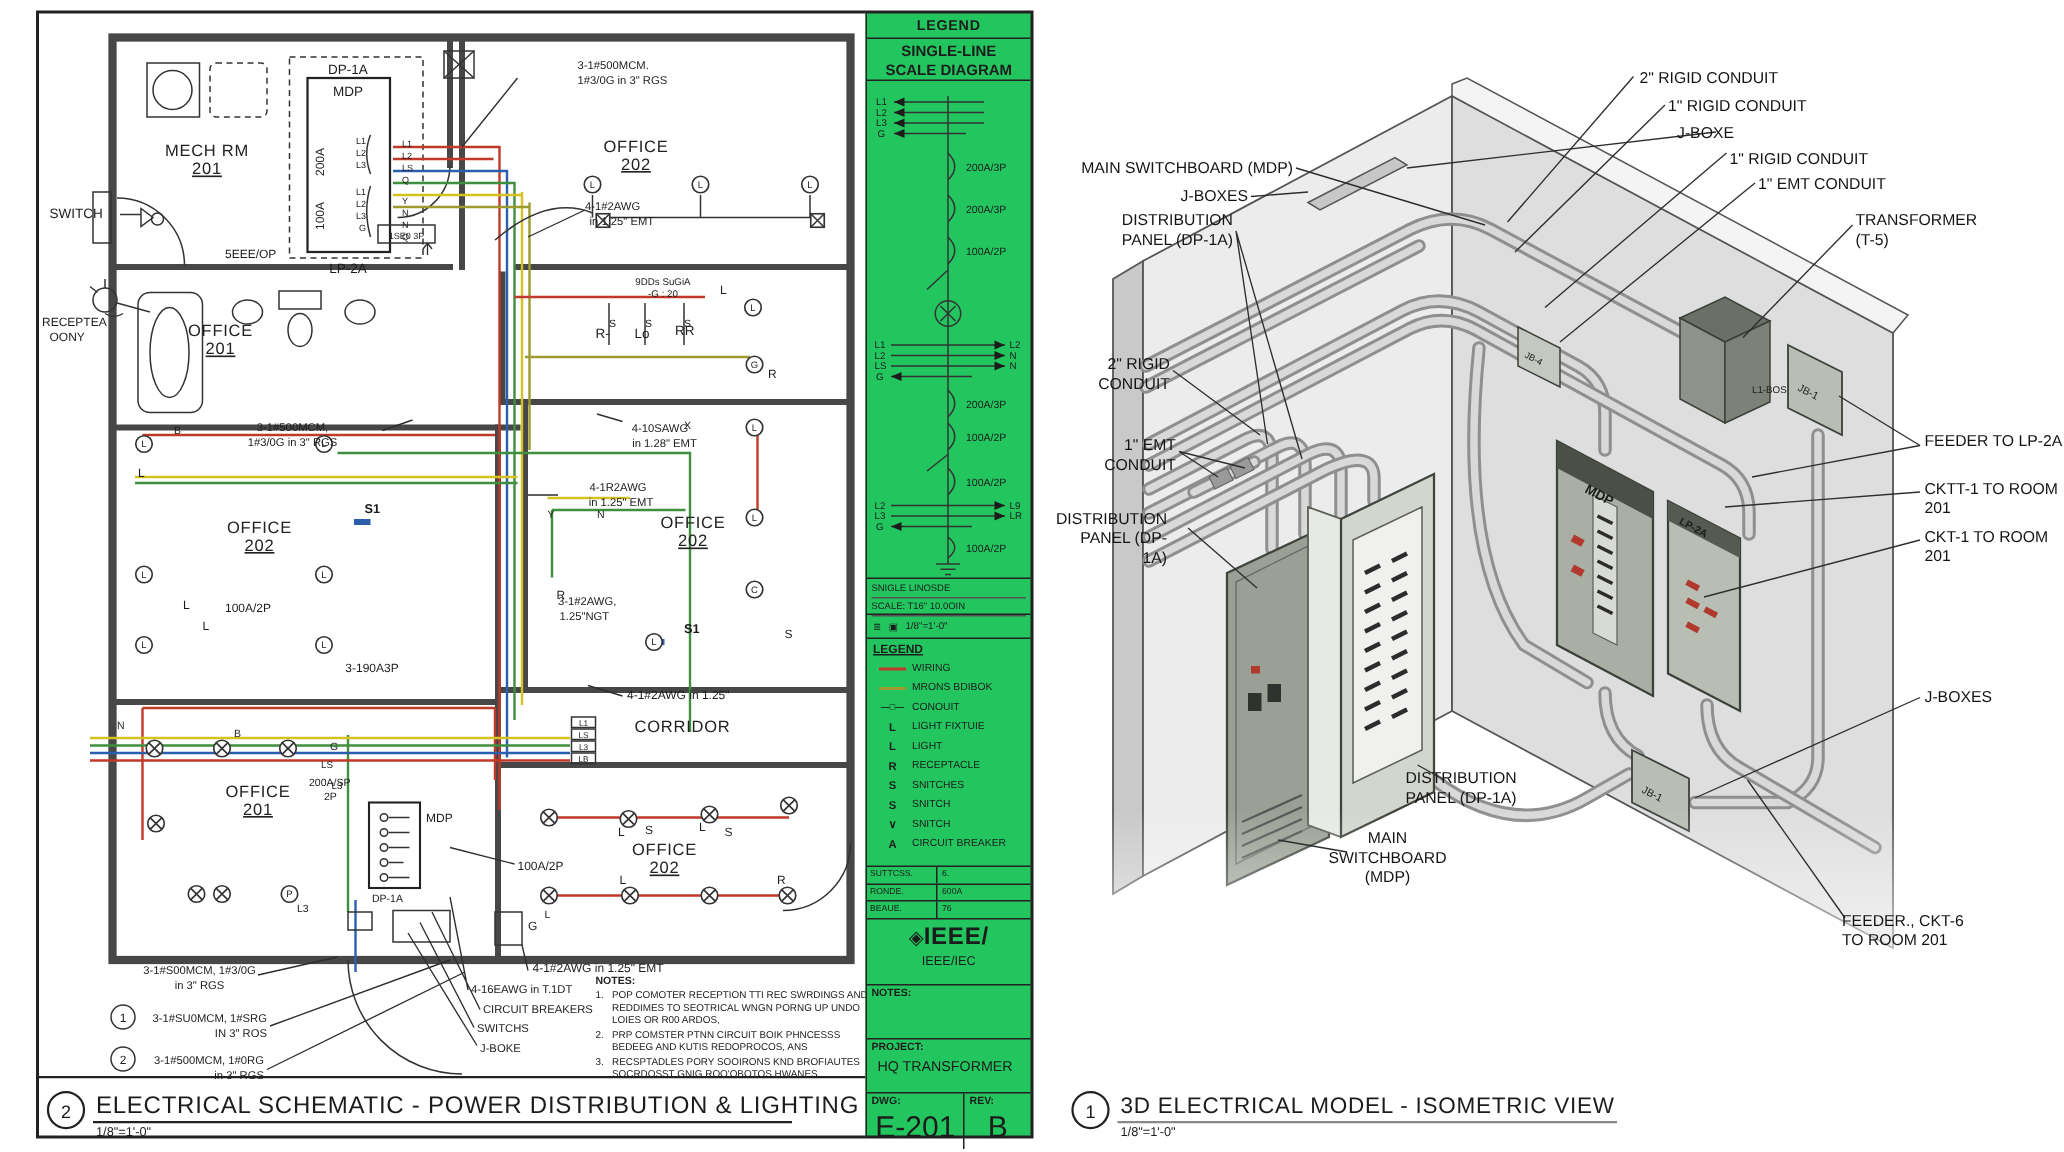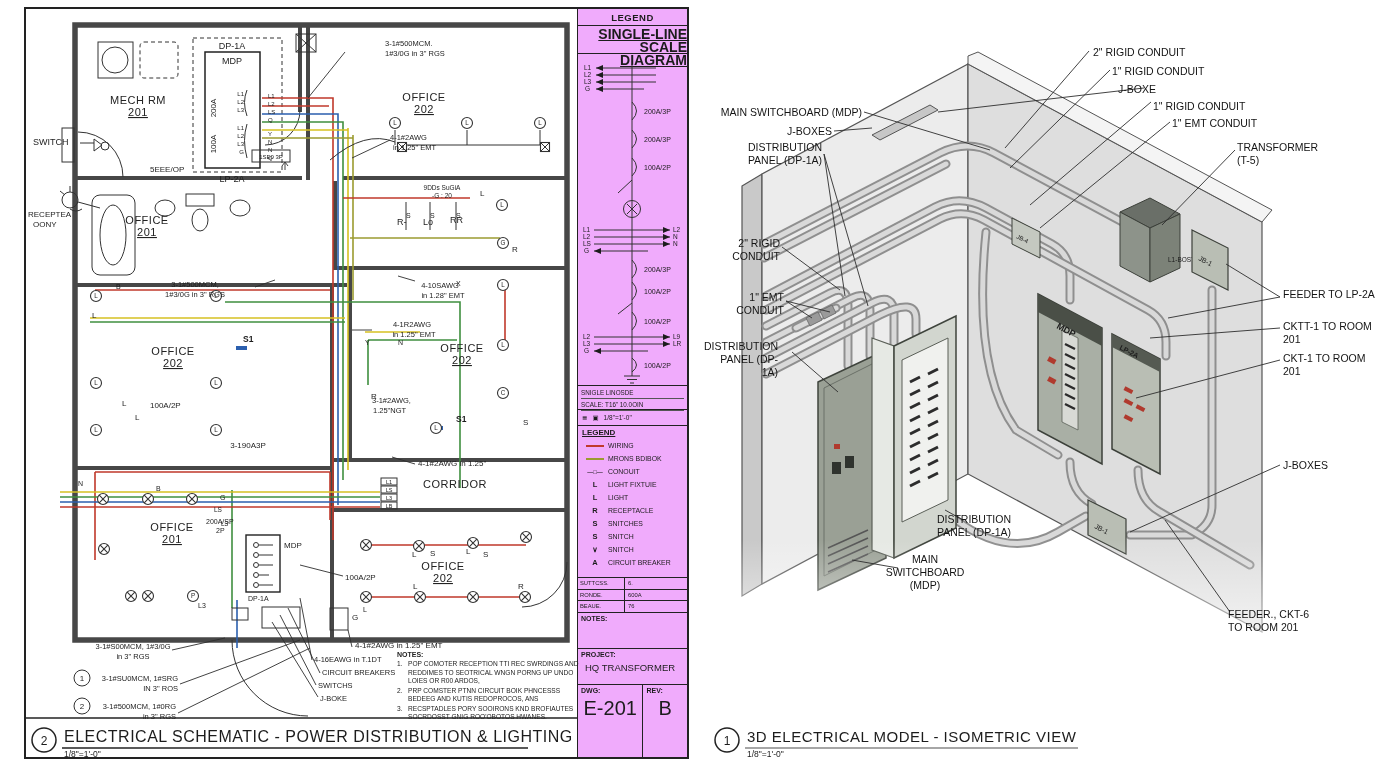--- a/index.html
+++ b/index.html
@@ -12,25 +12,25 @@
   .wall{stroke:#474747;stroke-width:4;fill:none;stroke-linecap:square}
   .wallo{stroke-width:5.5}
   .thin{stroke:#333;stroke-width:1;fill:none}
   .lead{stroke:#2e2e2e;stroke-width:0.9;fill:none}
   .dash{stroke-dasharray:4 3}
   .cond-out{fill:none;stroke:#8f8f8f;stroke-width:9;stroke-linecap:round;stroke-linejoin:round}
   .cond-in{fill:none;stroke:#d9d9d9;stroke-width:5;stroke-linecap:round;stroke-linejoin:round}
   .roomlbl{font-size:11px;letter-spacing:0.5px;fill:#222;}
   
   .tbcol{position:absolute;left:577px;top:8px;width:111px;height:750px;
-         border:1.5px solid #222;box-sizing:border-box;background:#f0abfc;
+         border:1.5px solid #222;box-sizing:border-box;background:#22c55e;
          display:flex;flex-direction:column;}
   .tbsec{border-bottom:1px solid #222;box-sizing:border-box;flex:0 0 auto;}
   .tb-hdr{height:17px;text-align:center;font-size:9.5px;font-weight:bold;line-height:17px;letter-spacing:0.5px;}
-  .tb-sub{height:28px;text-align:right;font-size:14px;font-weight:bold;line-height:13px;padding-top:2px;text-decoration:underline;}
+  .tb-sub{height:28px;text-align:center;font-size:10px;font-weight:bold;line-height:13px;padding-top:2px;}
   .tb-foot{height:24px;font-size:6.3px;line-height:11px;padding:1px 3px;}
   .tb-foot div{border-bottom:0.5px solid #555;}
   .tb-scalerow{height:16px;display:flex;align-items:center;gap:5px;padding:0 4px;font-size:6.5px;}
   .tb-legend{padding:2px 4px;}
   .tb-legend .hd{font-size:8px;font-weight:bold;text-decoration:underline;margin-bottom:2px;}
   .lrow{display:flex;align-items:center;height:13px;font-size:6.9px;}
   .lrow .sw{flex:0 0 26px;text-align:center;font-weight:bold;font-size:7.5px;}
   .swline{display:inline-block;width:18px;height:2px;vertical-align:middle;}
   .sw-red{background:#c0392b}.sw-olive{background:#9b9b30}
   .tb-table{font-size:5.8px;}
@@ -635,20 +635,24 @@
       </div>
     <div class="trow">
         <span class="c1">RONDE.</span>
         <span class="c2">600A</span>
       </div>
     <div class="trow" style="border-bottom:none">
         <span class="c1">BEAUE.</span>
         <span class="c2">76</span>
       </div>
   </div>
+  <div class="tbsec tb-logo">
+    <div><span class="dia">◈</span><span class="big">IEEE/</span></div>
+    <div class="sub">IEEE/IEC</div>
+  </div>
   <div class="tbsec tb-notes">
     <span>NOTES:</span>
   </div>
   <div class="tbsec tb-project">
     <div class="lb">PROJECT:</div>
     <div class="vl">HQ TRANSFORMER</div>
   </div>
   <div class="tbsec tb-dwg">
     <div class="cell cl">
       <div class="lb">DWG:</div>

